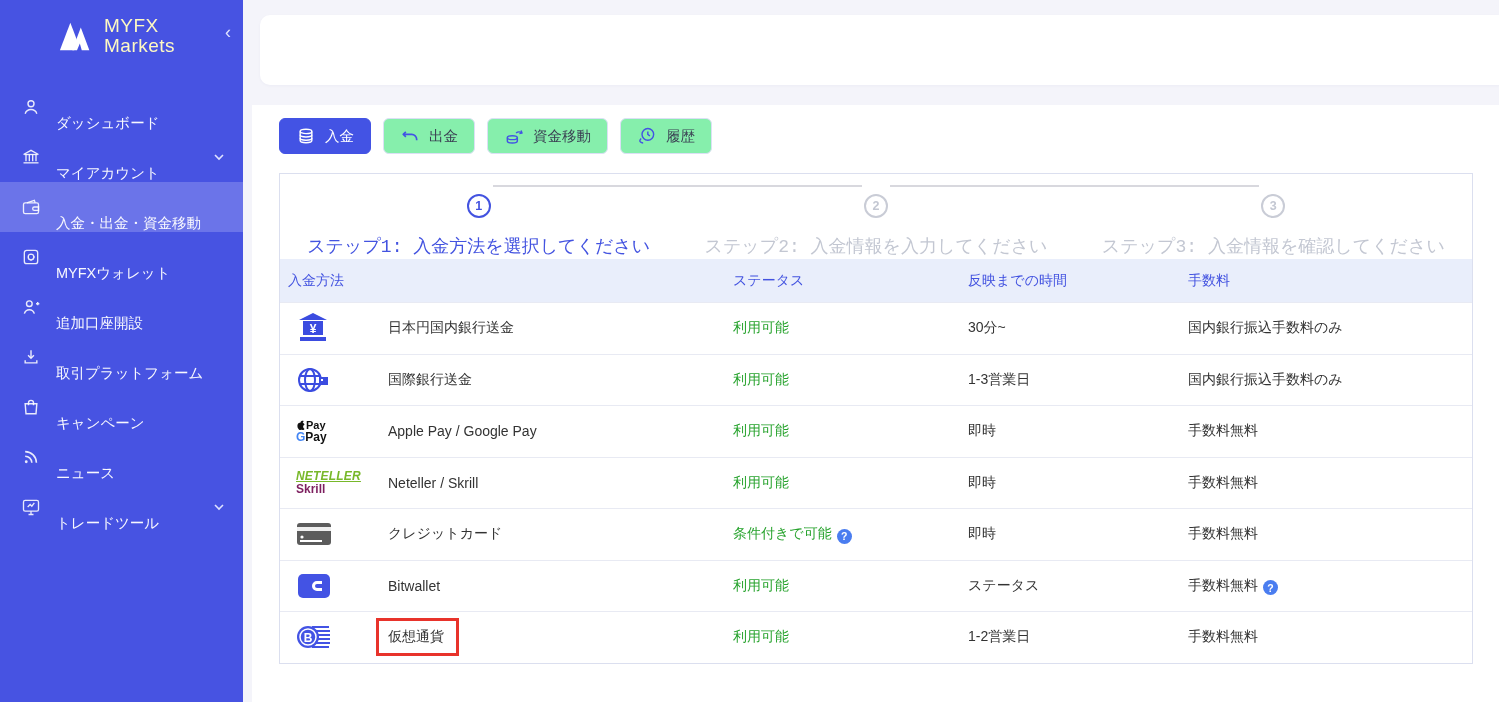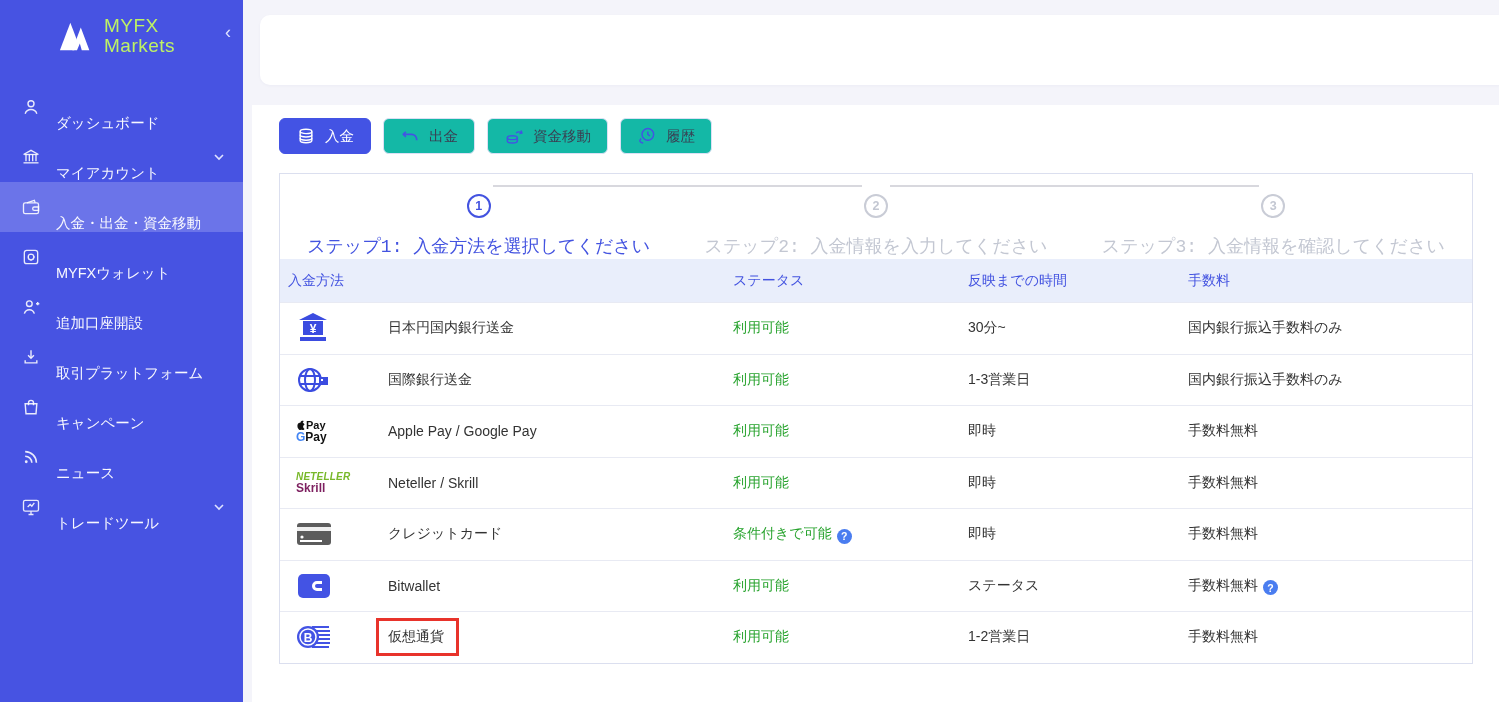--- a/index.html
+++ b/index.html
@@ -4,40 +4,40 @@
 <style>
   * { margin:0; padding:0; box-sizing:border-box; }
   html,body { width:1499px; height:702px; overflow:hidden;
     font-family:"Liberation Sans","DejaVu Sans",sans-serif; background:#f4f4fa; }
   .app { display:flex; width:1499px; height:702px; }
 
   
   .sidebar { width:243px; height:702px; background:#4753e2; color:#fff; flex-shrink:0; position:relative; }
   .logo-row { display:flex; align-items:center; padding:16px 10px 14px 58px; position:relative; }
   .logo-mark { width:38px; height:34px; margin-right:8px; flex-shrink:0; }
-  .logo-text { font-size:19px; line-height:1.05; letter-spacing:.5px; color:#bef264; font-weight:400; }
+  .logo-text { font-size:19px; line-height:1.05; letter-spacing:.5px; color:#fef9c3; font-weight:400; }
   .collapse-btn { position:absolute; right:12px; top:22px; font-size:18px; color:#dfe3ff; cursor:pointer; }
   .nav { margin-top:12px; }
   .nav-item { display:flex; align-items:center; height:50px; padding:0 18px 0 20px;
     font-size:14.5px; color:rgba(255,255,255,.96); cursor:pointer; position:relative; }
   .nav-item.active { background:#6b74e9; }
   .nicon { width:22px; height:22px; margin-right:14px; display:flex; align-items:center; justify-content:center; flex-shrink:0; color:rgba(255,255,255,.88); }
   .nicon svg { width:20px; height:20px; }
   .chev { margin-left:auto; width:12px; height:12px; color:#dfe3ff; }
   .nlabel { white-space:nowrap;margin-top:33px; }
 
   
   .main { flex:1; display:flex; flex-direction:column; background:#f4f4fa; min-width:0;border-radius:13px; }
   .topbar { margin:15px 0 0 17px; height:70px; background:#fff; border-radius:10px 0 0 10px; box-shadow:0 1px 3px rgba(40,50,120,.04); }
   .content { margin-left:9px; margin-top:20px; flex:1; background:#fff; padding:13px 26px 0 27px; }
 
   
   .tabs { display:flex; gap:12px; }
   .tab { display:flex; align-items:center; gap:9px; height:36px; padding:0 16px; border-radius:6px;
-    border:1px solid #dbe0f5; background:#14b8a6; color:#3a3f52; font-size:14.5px; cursor:pointer; }
+    border:1px solid #dbe0f5; background:#86efac; color:#3a3f52; font-size:14.5px; cursor:pointer; }
   .tab .ticon { width:20px; height:20px; color:#4353e4; display:flex; align-items:center; justify-content:center; }
   .tab.active { background:#4353e4; border-color:#4353e4; color:#fff; }
   .tab.active .ticon { color:#fff; }
 
   
   .panel { margin-top:19px; border:1px solid #dbdfef; background:#fff; }
 
   
   .stepper { position:relative; height:85px; padding-top:20px; }
   .steps-track { position:relative; display:flex; }
@@ -60,21 +60,21 @@
   .status-ok { color:#28a32e; }
   .help-q { display:inline-flex; width:15px; height:15px; border-radius:50%; background:#4a7df0; color:#fff;
     font-size:10.5px; font-weight:bold; align-items:center; justify-content:center; margin-left:5px; vertical-align:-2px; }
   .red-box { display:inline-block; border:3px solid #e8332b; padding:7px 12px 7px 9px; margin-left:-12px; }
 
   
   .paystack { display:flex; flex-direction:column; line-height:1.1; }
   .pay-apple { font-size:11px; font-weight:bold; color:#111; display:flex; align-items:center; gap:1px; }
   .pay-g { font-size:12px; font-weight:bold; color:#111; }
   .pay-g .g { color:#4285f4; }
-  .neteller { font-size:10px; font-weight:bold; font-style:italic; color:#78b82a; letter-spacing:.2px; }
+  .neteller { font-size:12px; font-weight:bold; font-style:italic; color:#78b82a; letter-spacing:.2px;text-decoration:underline; }
   .skrill { font-size:12px; font-weight:bold; color:#7d1f5f; }
 </style>
 </head>
 <body>
 
 <div class="app">
 
   <aside class="sidebar">
     <div class="logo-row">
       <svg class="logo-mark" viewBox="0 0 40 34">

